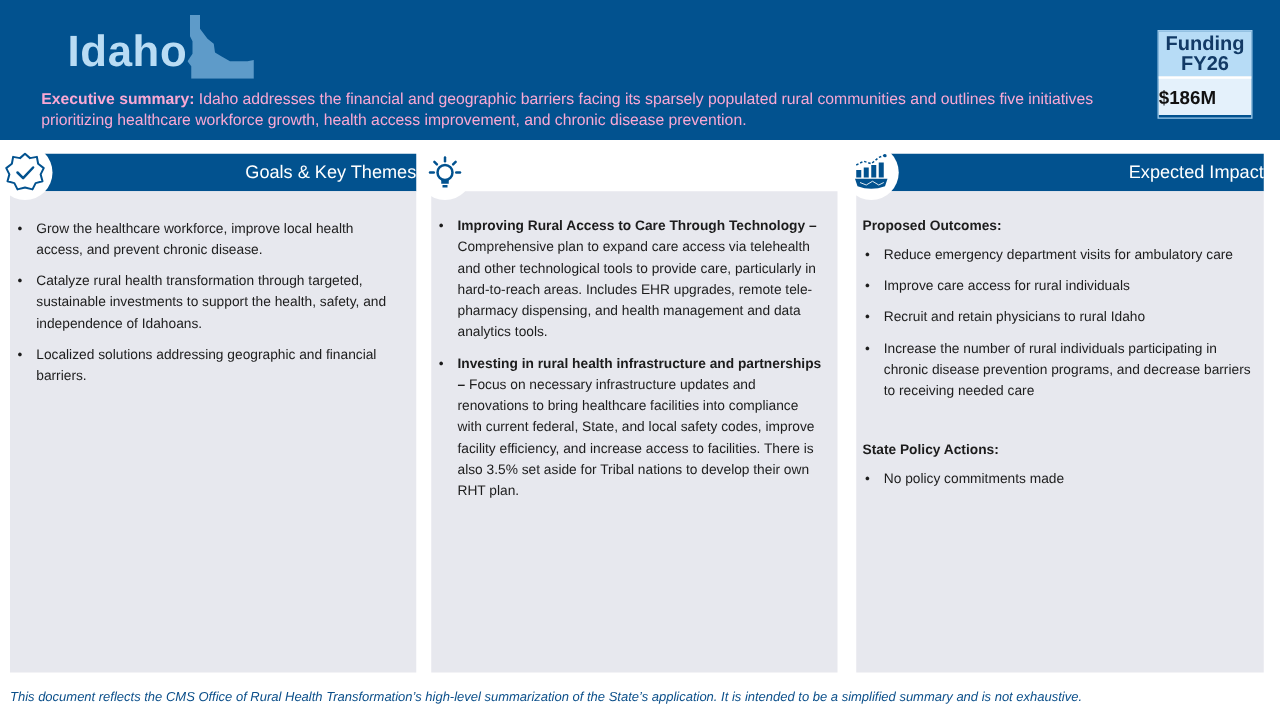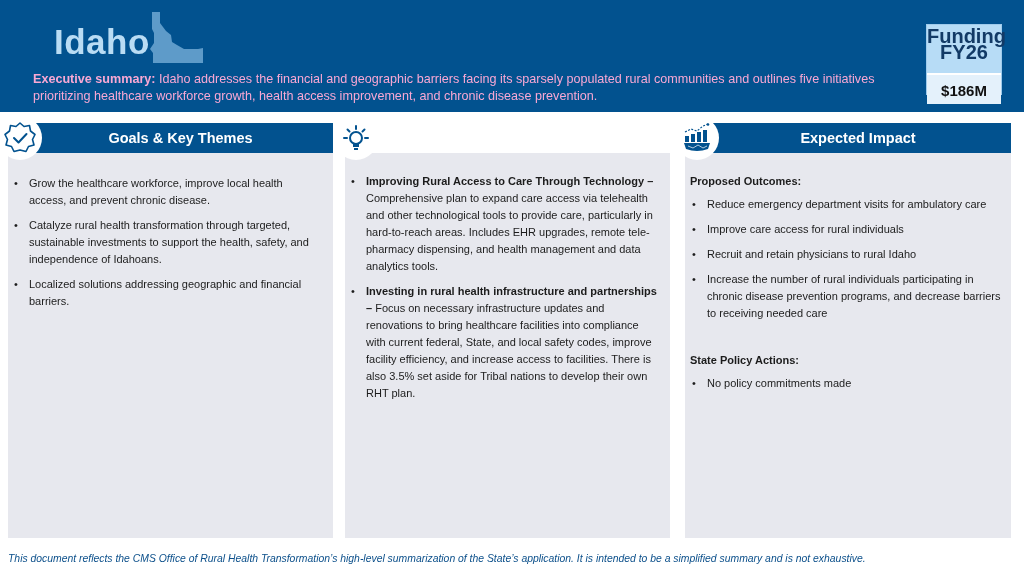--- a/index.html
+++ b/index.html
@@ -19,34 +19,34 @@
       position: absolute; left: 33px; top: 71px; width: 860px;
       font-size: 12.6px; line-height: 17px; color: #f9a8d4;
     }
     .exec-summary b { font-weight: bold; }
 
     .funding {
       position: absolute; left: 926px; top: 24px; width: 76px; height: 71px;
       border: 1px solid #9fcbec;
     }
     .funding-label {
-      height: 48px; background: #b7dcf6; color: #123a66;
-      font-weight: bold; font-size: 20px; line-height: 16px; text-align: center; padding-top: 3px;
+      height: 36px; background: #b7dcf6; color: #123a66;
+      font-weight: bold; font-size: 16px; line-height: 16px; text-align: center; padding-top: 3px;
     }
     .funding-value {
       height: 31px; background: #e4f1fb; color: #111;
-      font-weight: bold; font-size: 15px; line-height: 31px; text-align: center;
+      font-weight: bold; font-size: 15px; line-height: 31px; text-align: left;
       border-top: 2px solid #ffffff;
     }
 
     .panel { position: absolute; top: 123px; height: 415px; }
     .panel-head {
       position: absolute; left: 0; top: 0; right: 0; height: 30px;
-      background: #02528f; color: #ffffff; font-weight: bold; font-size: 14.5px;
-      line-height: 30px; text-align: center;
+      background: #02528f; color: #ffffff; font-weight: normal; font-size: 14.5px;
+      line-height: 30px; text-align: right;
     }
     .panel-head .title { display: inline-block; padding-left: 20px; }
     .panel-body {
       position: absolute; left: 0; top: 30px; right: 0; bottom: 0;
       background: #e7e8ee; padding: 22px 10px 0 4px;
       font-size: 11px; line-height: 17px; color: #1c1c1c;
     }
     .icon-circle {
       position: absolute; top: -7px; width: 44px; height: 44px; border-radius: 50%;
       background: #ffffff; display: flex; align-items: center; justify-content: center;

